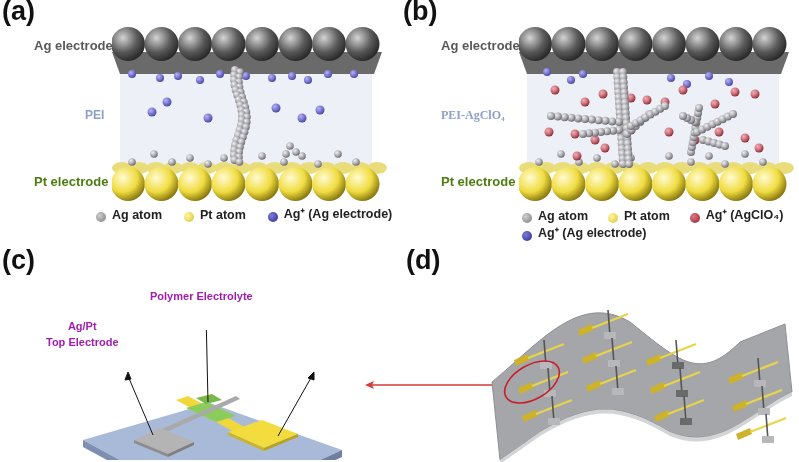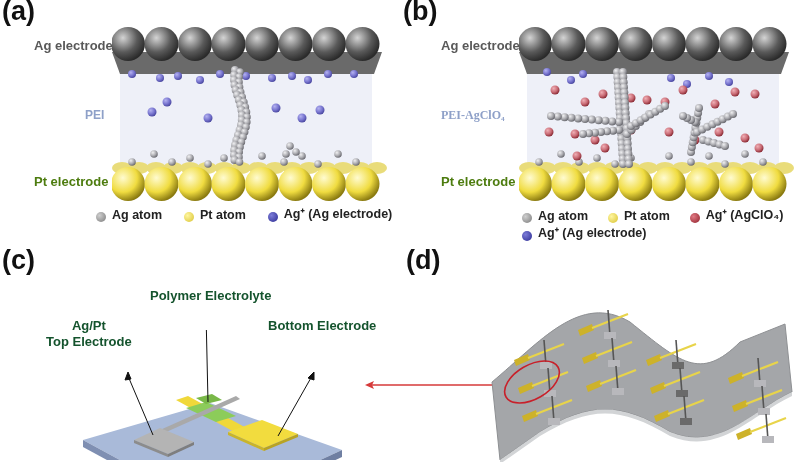--- a/index.html
+++ b/index.html
@@ -4,21 +4,21 @@
 <style>
   html, body { margin:0; padding:0; background:#ffffff; }
   body { width:799px; height:462px; position:relative; overflow:hidden; font-family:"Liberation Sans", "DejaVu Sans", sans-serif; }
   .panel-label { position:absolute; font-weight:bold; font-size:27px; color:#111; font-family:"Liberation Sans", sans-serif; }
   .txt { position:absolute; font-weight:bold; white-space:nowrap; font-family:"Liberation Sans", sans-serif;text-align:center; }
   .lbl-ag { color:#595959; font-size:13px; }
   .lbl-pt { color:#4d7c0f; font-size:13px; }
   .lbl-poly { color:#8ea0c8; font-size:12px; }
   .legend { position:absolute; font-size:12.5px; font-weight:bold; color:#222; display:flex; align-items:flex-end; white-space:nowrap; font-family:"Liberation Sans", sans-serif; }
   .legend .dot { width:10px; height:10px; border-radius:50%; display:inline-block; margin-right:6px; }
-  .c-label { position:absolute; font-weight:bold; font-size:13px; color:#14532d; text-align:center; line-height:16px; font-family:"Liberation Sans", sans-serif; }
+  .c-label { position:absolute; font-weight:bold; font-size:11px; color:#a21caf; text-align:center; line-height:16px; font-family:"Liberation Sans", sans-serif; }
   svg { position:absolute; }
 </style>
 </head>
 <body>
 
 <div class="panel-label" style="left:2px; top:-4px;">(a)</div>
 <div class="txt lbl-ag" style="left:34px; top:38px;">Ag electrode</div>
 <div class="txt lbl-poly" style="left:85px; top:108px;">PEI</div>
 <div class="txt lbl-pt" style="left:34px; top:174px;">Pt electrode</div>
 <svg id="svg-a" width="280" height="190" style="left:112px; top:22px;" viewBox="0 0 280 190">
@@ -382,21 +382,20 @@
   <span>Ag⁺ (Ag electrode)</span>
 </div>
 
 <div class="panel-label" style="left:2px; top:245px;">(c)</div>
 <div class="c-label" style="left:150px; top:288px;">Polymer Electrolyte</div>
 <div class="c-label" style="left:46px; top:318px;">
   <div>Ag/Pt</div>
   <div>Top Electrode</div>
 </div>
 <div class="c-label" style="left:268px; top:318px;">
-  <div>Bottom Electrode</div>
 </div>
 
 <svg width="400" height="130" style="left:0px; top:330px;" viewBox="0 0 400 130">
 
   <polygon points="83,150 210,115 210,122 83,157" fill="#8a9abd" transform="translate(0,-10)"></polygon>
   <polygon points="83,140 210,103 342,150 212,210" fill="#a9bad9" transform="translate(0,-30)"></polygon>
   <polygon points="83,110 212,180 212,187 83,117" fill="#7f8fb2"></polygon>
   <polygon points="212,180 342,120 342,127 212,187" fill="#6f7fa2"></polygon>
 
   <polygon points="176,70 188,66 250,100 238,104" fill="#f0d83a"></polygon>

